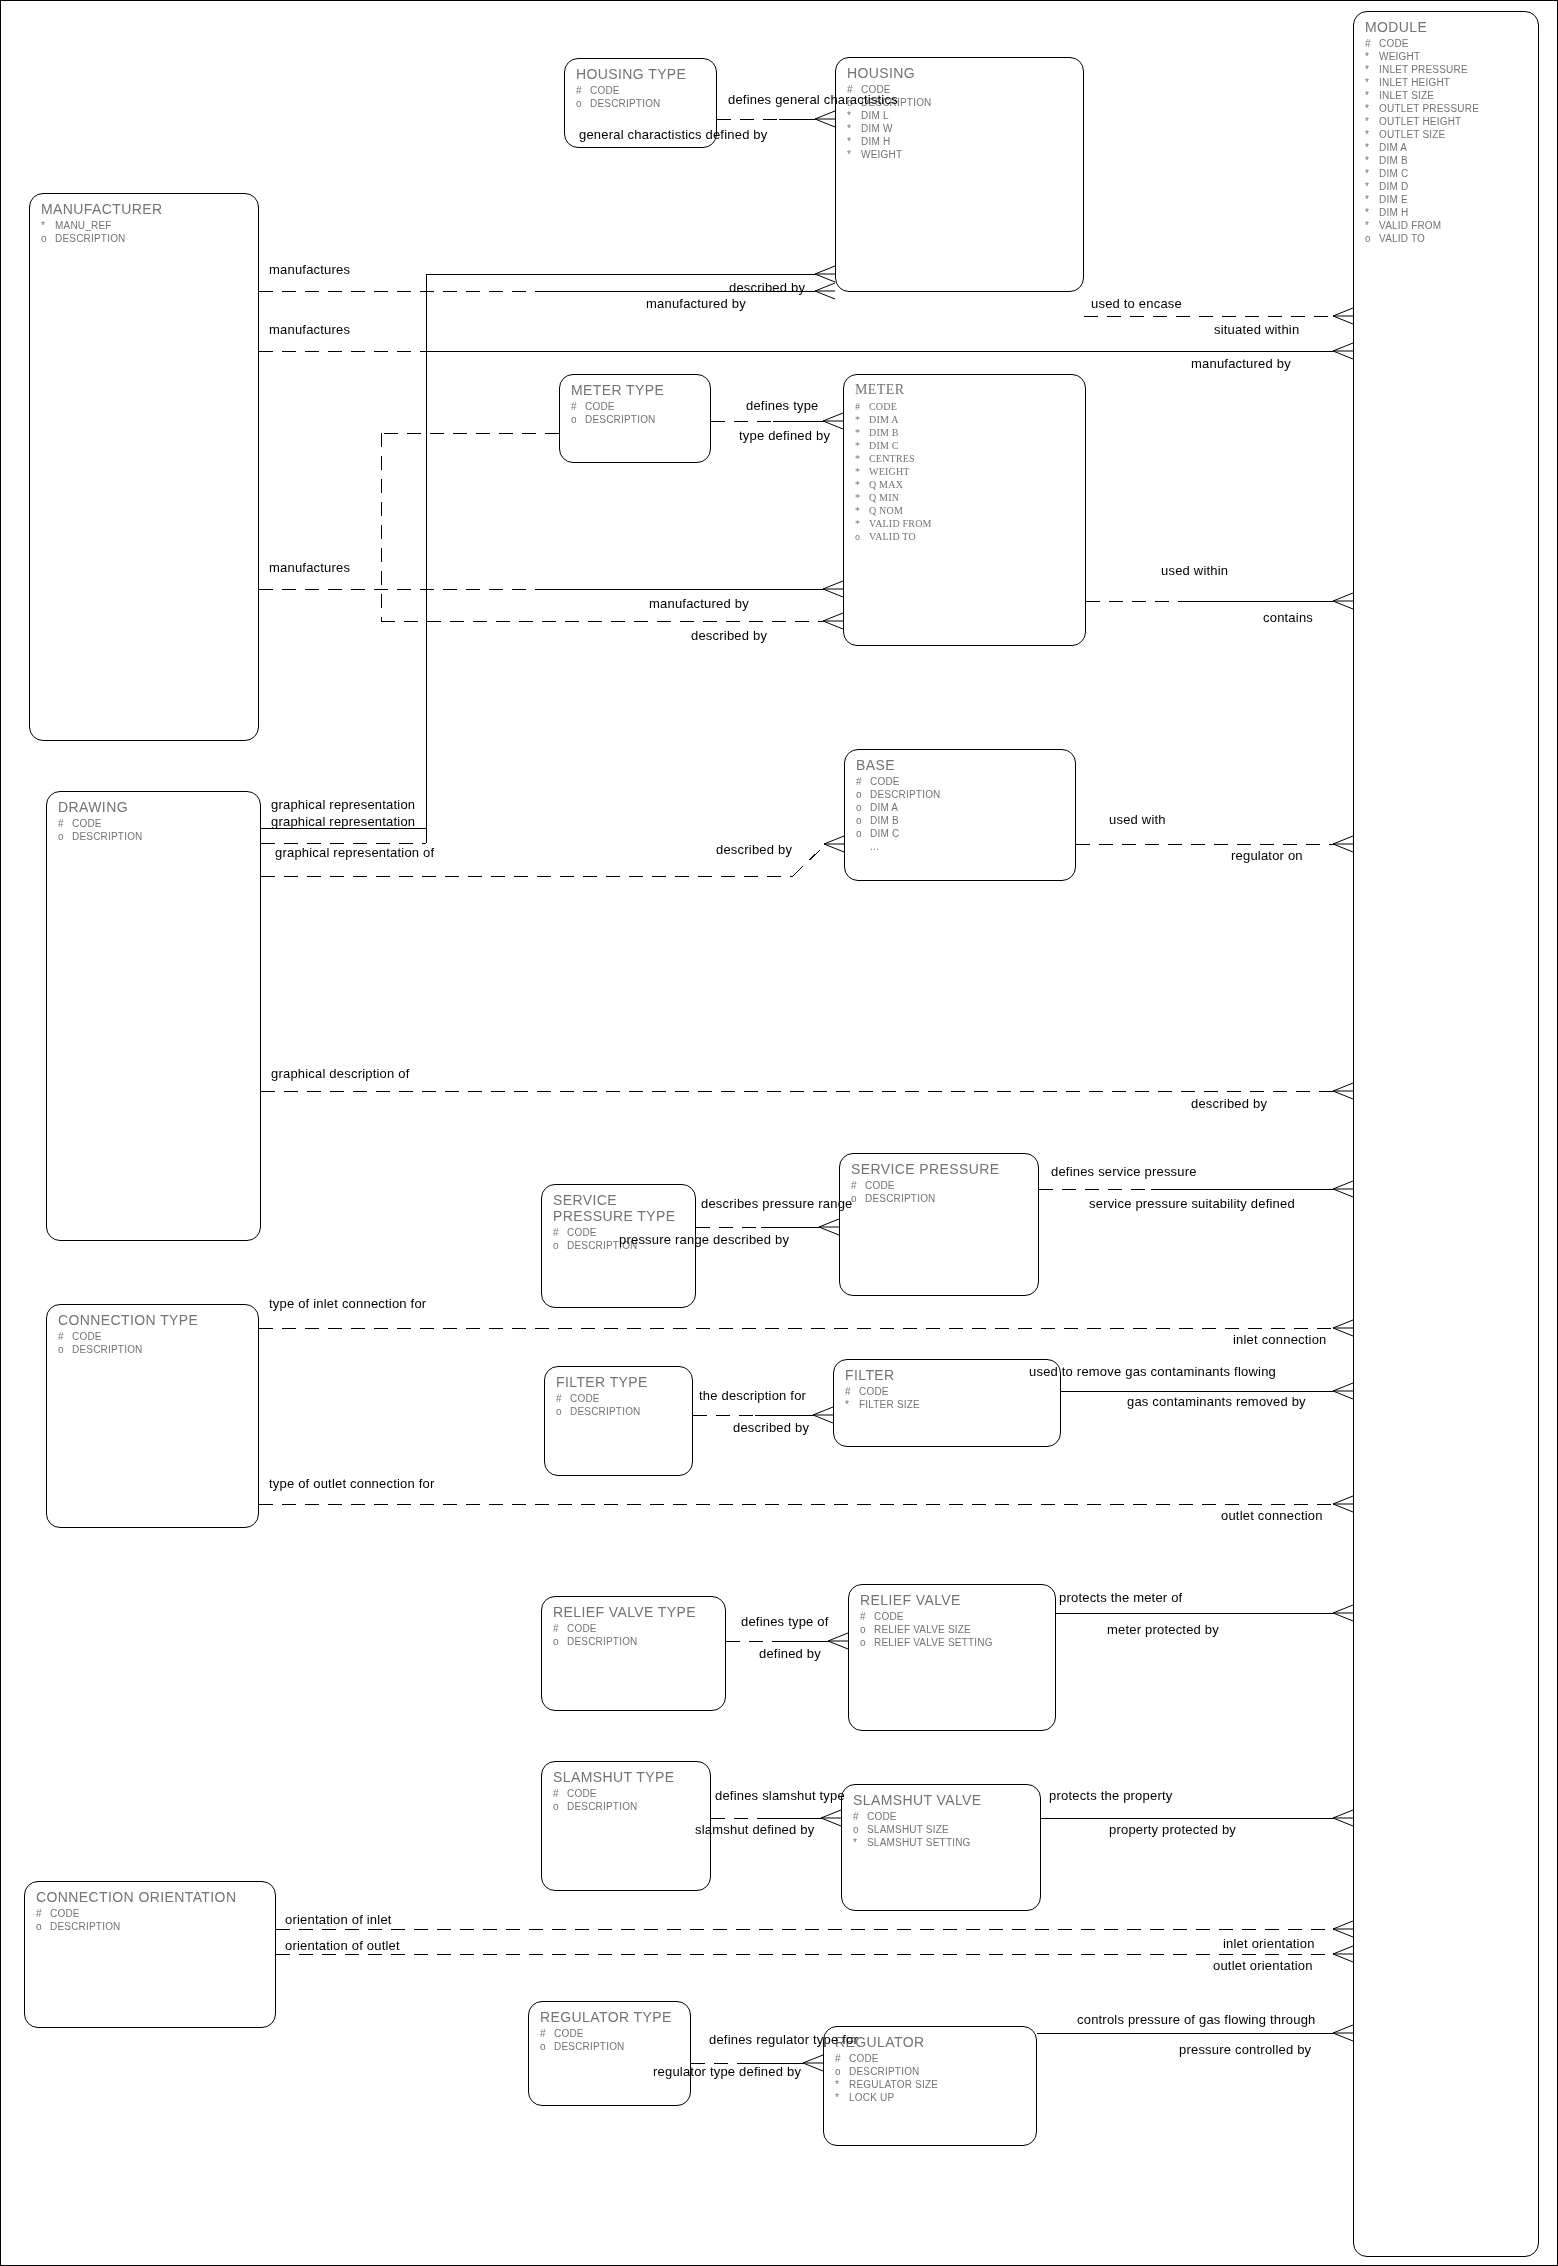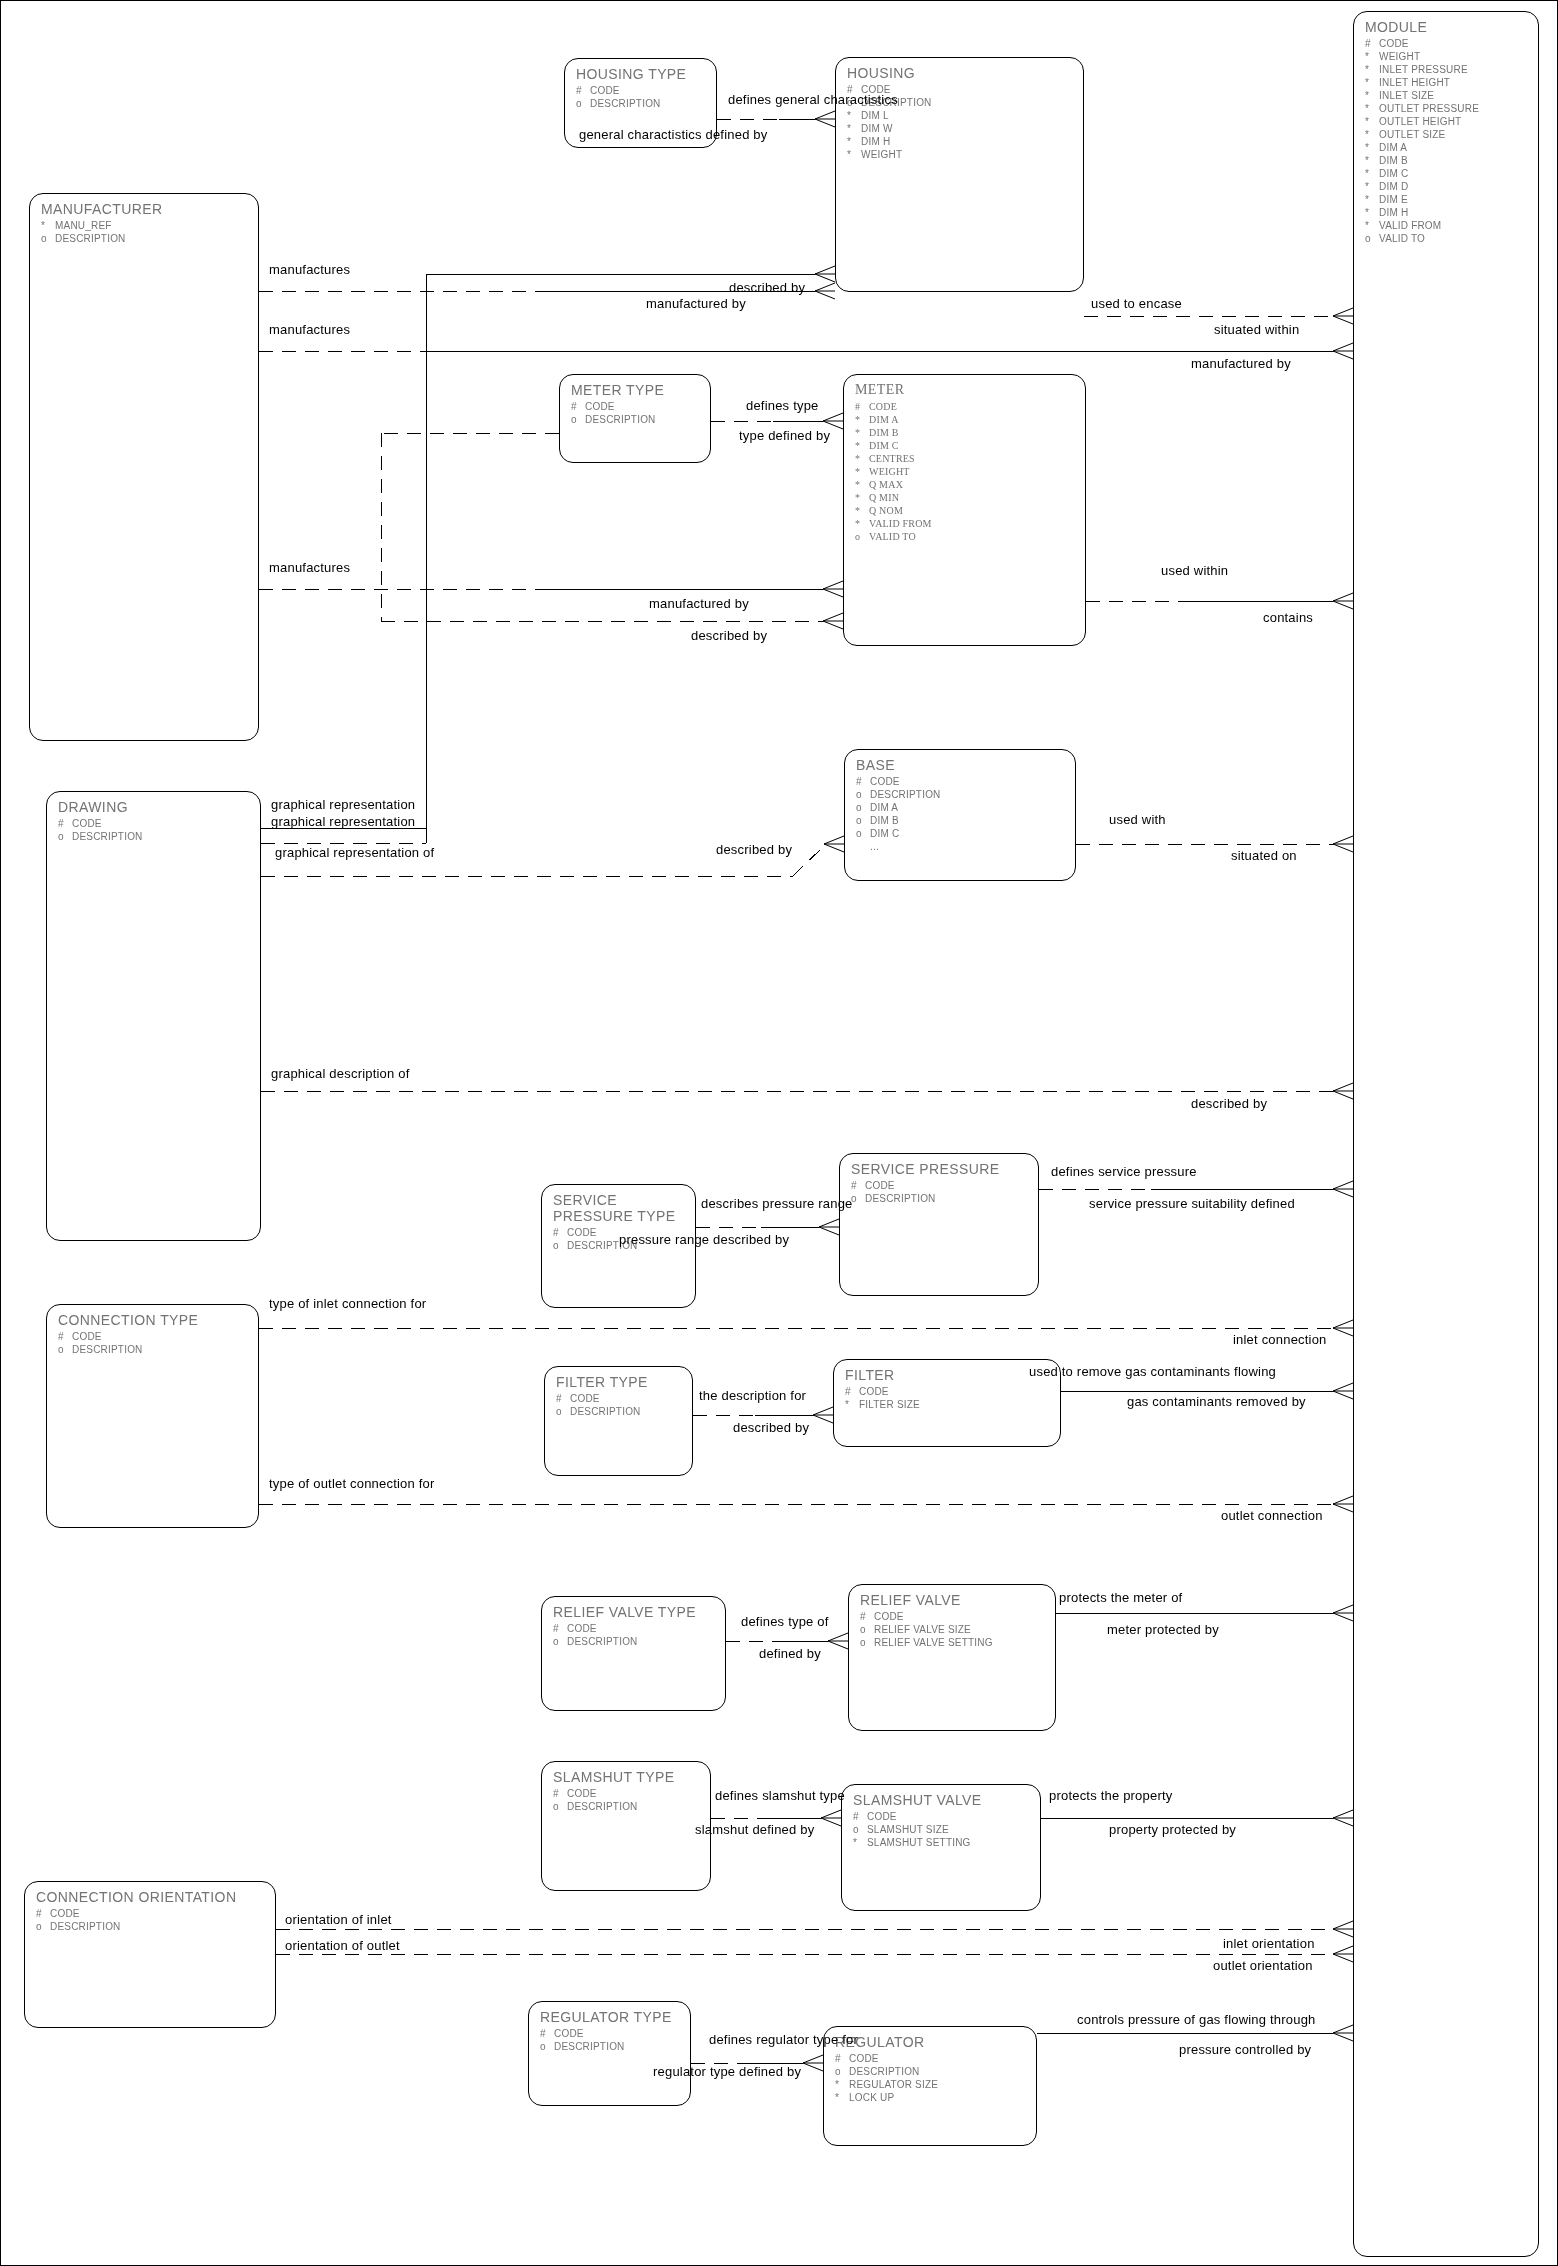--- a/index.html
+++ b/index.html
@@ -588,21 +588,21 @@
       <div class="rel-label" style="left: 268px; top: 560px;">manufactures</div>
       <div class="rel-label" style="left: 648px; top: 596px;">manufactured by</div>
       <div class="rel-label" style="left: 690px; top: 628px;">described by</div>
       <div class="rel-label" style="left: 1148px; top: 563px; margin-left: 12px;">used within</div>
       <div class="rel-label" style="left: 1262px; top: 610px;">contains</div>
       <div class="rel-label" style="left: 270px; top: 797px;">graphical representation</div>
       <div class="rel-label" style="left: 270px; top: 814px;">graphical representation</div>
       <div class="rel-label" style="left: 274px; top: 845px;">graphical representation of</div>
       <div class="rel-label" style="left: 1108px; top: 812px;">used with</div>
       <div class="rel-label" style="left: 715px; top: 842px;">described by</div>
-      <div class="rel-label" style="left: 1230px; top: 848px;">situated on</div>
+      <div class="rel-label" style="left: 1230px; top: 848px;">regulator on</div>
       <div class="rel-label" style="left: 270px; top: 1066px;">graphical description of</div>
       <div class="rel-label" style="left: 1190px; top: 1096px;">described by</div>
       <div class="rel-label" style="left: 1050px; top: 1164px;">defines service pressure</div>
       <div class="rel-label" style="left: 1088px; top: 1196px;">service pressure suitability defined</div>
       <div class="rel-label" style="left: 700px; top: 1196px;">describes pressure range</div>
       <div class="rel-label" style="left: 618px; top: 1232px;">pressure range described by</div>
       <div class="rel-label" style="left: 268px; top: 1296px;">type of inlet connection for</div>
       <div class="rel-label" style="left: 1232px; top: 1332px;">inlet connection</div>
       <div class="rel-label" style="left: 1028px; top: 1364px;">used to remove gas contaminants flowing</div>
       <div class="rel-label" style="left: 1126px; top: 1394px;">gas contaminants removed by</div>

